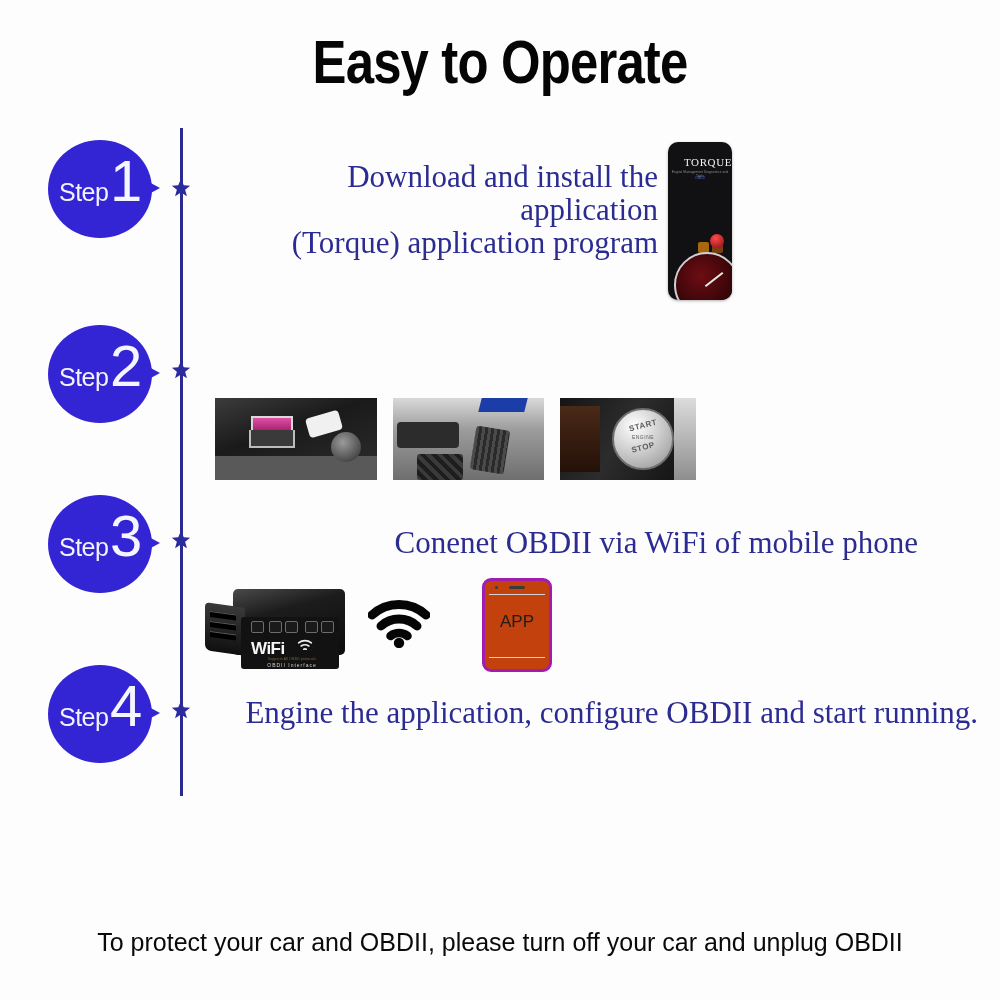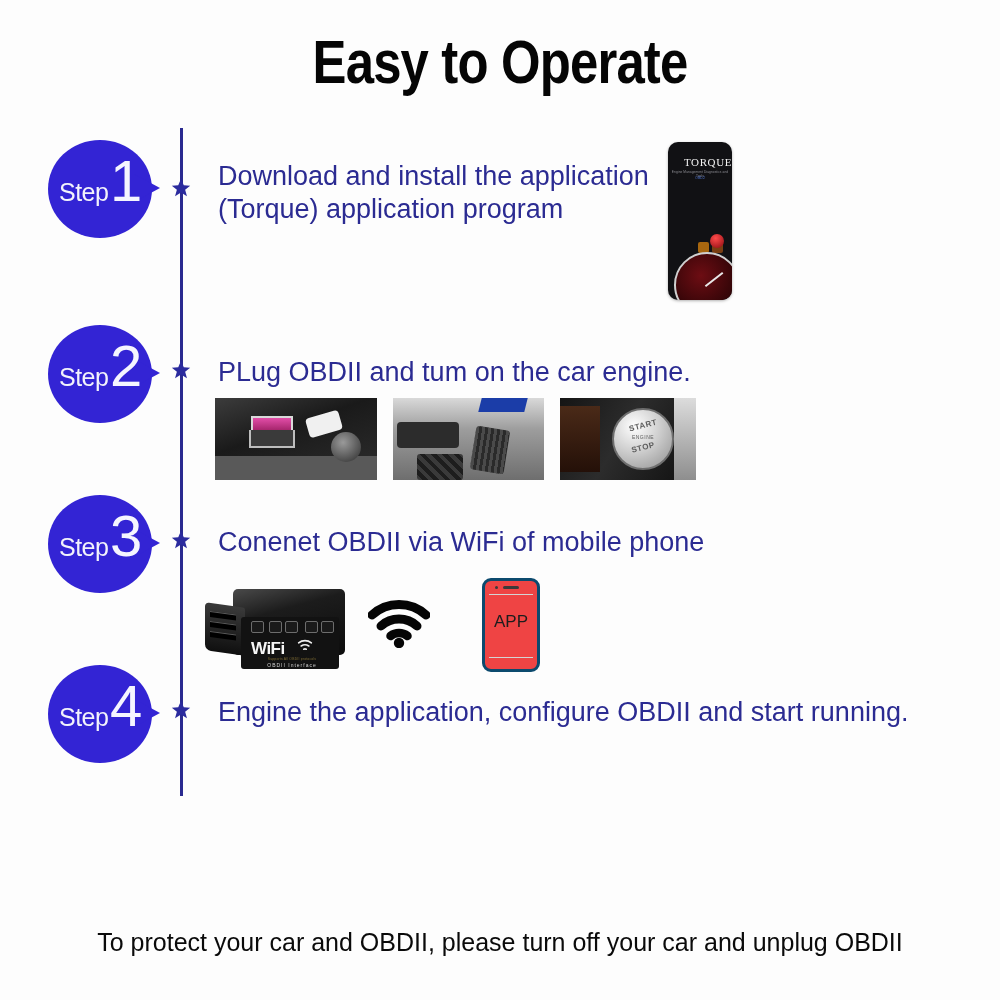--- a/index.html
+++ b/index.html
@@ -102,24 +102,25 @@
     line-height: 58px;
     color: #f5f5ff;
     font-family: "Liberation Sans", sans-serif;
     font-weight: 400;
   }
 
   
   .step-text {
     position: absolute;
     color: #2b2b92;
-    font-size: 27px;
+    font-size: 31px;
     line-height: 33px;
-    font-family: Liberation Sans, sans-serif;
+    font-family: Liberation Serif, serif;
     white-space: pre-line;
+    text-align: right;
   }
 
   
   .torque-phone {
     position: absolute;
     left: 668px;
     top: 142px;
     width: 64px;
     height: 158px;
     border-radius: 10px;
@@ -339,23 +340,24 @@
     width: 62px;
     height: 50px;
   }
 
   .app-phone {
     position: absolute;
     left: 482px;
     top: 578px;
     width: 52px;
     height: 88px;
-    border: 3px solid #0c4a6e;
+    border: 3px solid #a21caf;
     border-radius: 9px;
-    background: #ef4444;
+    background: #c2410c;
+    padding-left: 12px;
   }
   .app-phone .notch {
     position: absolute; left: 50%; top: 5px; width: 16px; height: 3px;
     margin-left: -8px; background: #3a3a3a; border-radius: 2px;
   }
   .app-phone .dot {
     position: absolute; left: 10px; top: 5px; width: 3px; height: 3px;
     background: #3a3a3a; border-radius: 50%;
   }
   .app-phone .screen-line {
@@ -434,21 +436,20 @@
     <div class="tq-chip tq-olive"></div>
     <div class="tq-gauge"></div>
   </div>
 
   <div class="badge" style="left:48px; top:325px;">
     <div class="bubble"></div>
     <div class="tail"></div>
     <div class="step-word">Step</div>
     <div class="step-num">2</div>
   </div>
-  <div class="step-text" style="left:218px; top:356px; width:700px;">PLug OBDII and tum on the car engine.</div>
 
   <div class="photo photo-1">
     <div class="p1-bg"></div>
     <div class="p1-floor"></div>
     <div class="p1-port"></div>
     <div class="p1-portbody"></div>
     <div class="p1-white"></div>
     <div class="p1-knob"></div>
   </div>
 

